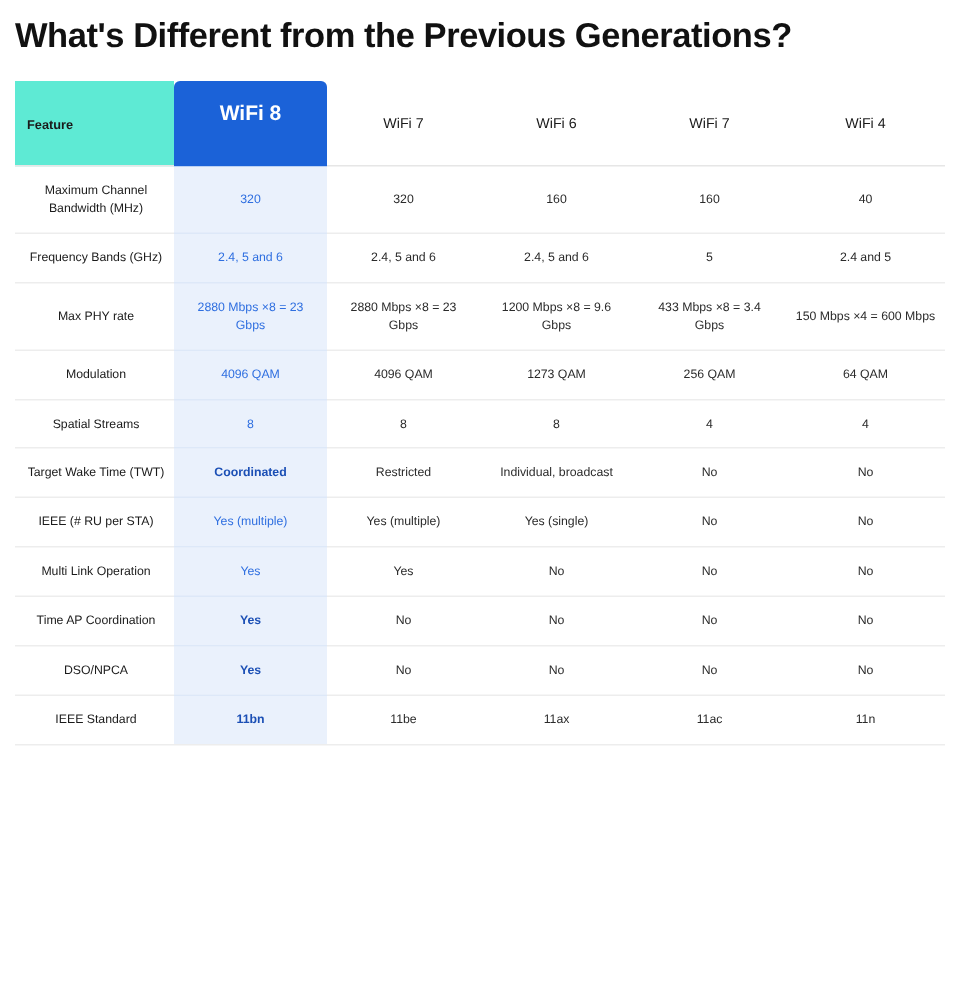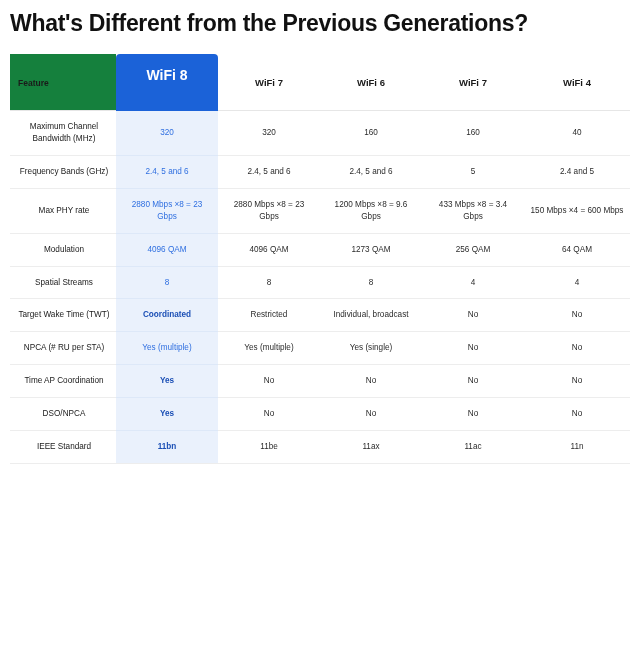--- a/index.html
+++ b/index.html
@@ -43,37 +43,37 @@
     padding: 0;
     border: 0;
   }
   .head-feature {
     font-size: 8.5px;
     font-weight: bold;
     color: #1a1a1a;
     text-align: left;
     padding: 14px 8px 13px 8px;
     vertical-align: middle;
-    background: #15803d;
+    background: #5eead4;
     border-bottom: 1px solid #e6e6e6;
   }
   .head-highlight {
     background: #1b62d8;
     color: #ffffff;
     font-size: 14px;
     font-weight: bold;
     text-align: center;
     padding: 13px 4px 28px 4px;
     vertical-align: middle;
     border-top-left-radius: 4px;
     border-top-right-radius: 4px;
   }
   .head-gen {
     font-size: 9.5px;
-    font-weight: bold;
+    font-weight: normal;
     color: #1a1a1a;
     text-align: center;
     padding: 14px 4px 13px 4px;
     vertical-align: middle;
     background: #ffffff;
     border-bottom: 1px solid #e6e6e6;
   }
   tbody td {
     font-size: 8.2px;
     color: #2b2b2b;
@@ -172,24 +172,32 @@
       </tr>
       <tr>
         <td class="feature">Target Wake Time (TWT)</td>
         <td class="highlight bold">Coordinated</td>
         <td>Restricted</td>
         <td>Individual, broadcast</td>
         <td>No</td>
         <td>No</td>
       </tr>
       <tr>
-        <td class="feature">NPCA (# RU per STA)</td>
+        <td class="feature">IEEE (# RU per STA)</td>
         <td class="highlight">Yes (multiple)</td>
         <td>Yes (multiple)</td>
         <td>Yes (single)</td>
+        <td>No</td>
+        <td>No</td>
+      </tr>
+      <tr>
+        <td class="feature">Multi Link Operation</td>
+        <td class="highlight">Yes</td>
+        <td>Yes</td>
+        <td>No</td>
         <td>No</td>
         <td>No</td>
       </tr>
       <tr>
         <td class="feature">Time AP Coordination</td>
         <td class="highlight bold">Yes</td>
         <td>No</td>
         <td>No</td>
         <td>No</td>
         <td>No</td>

